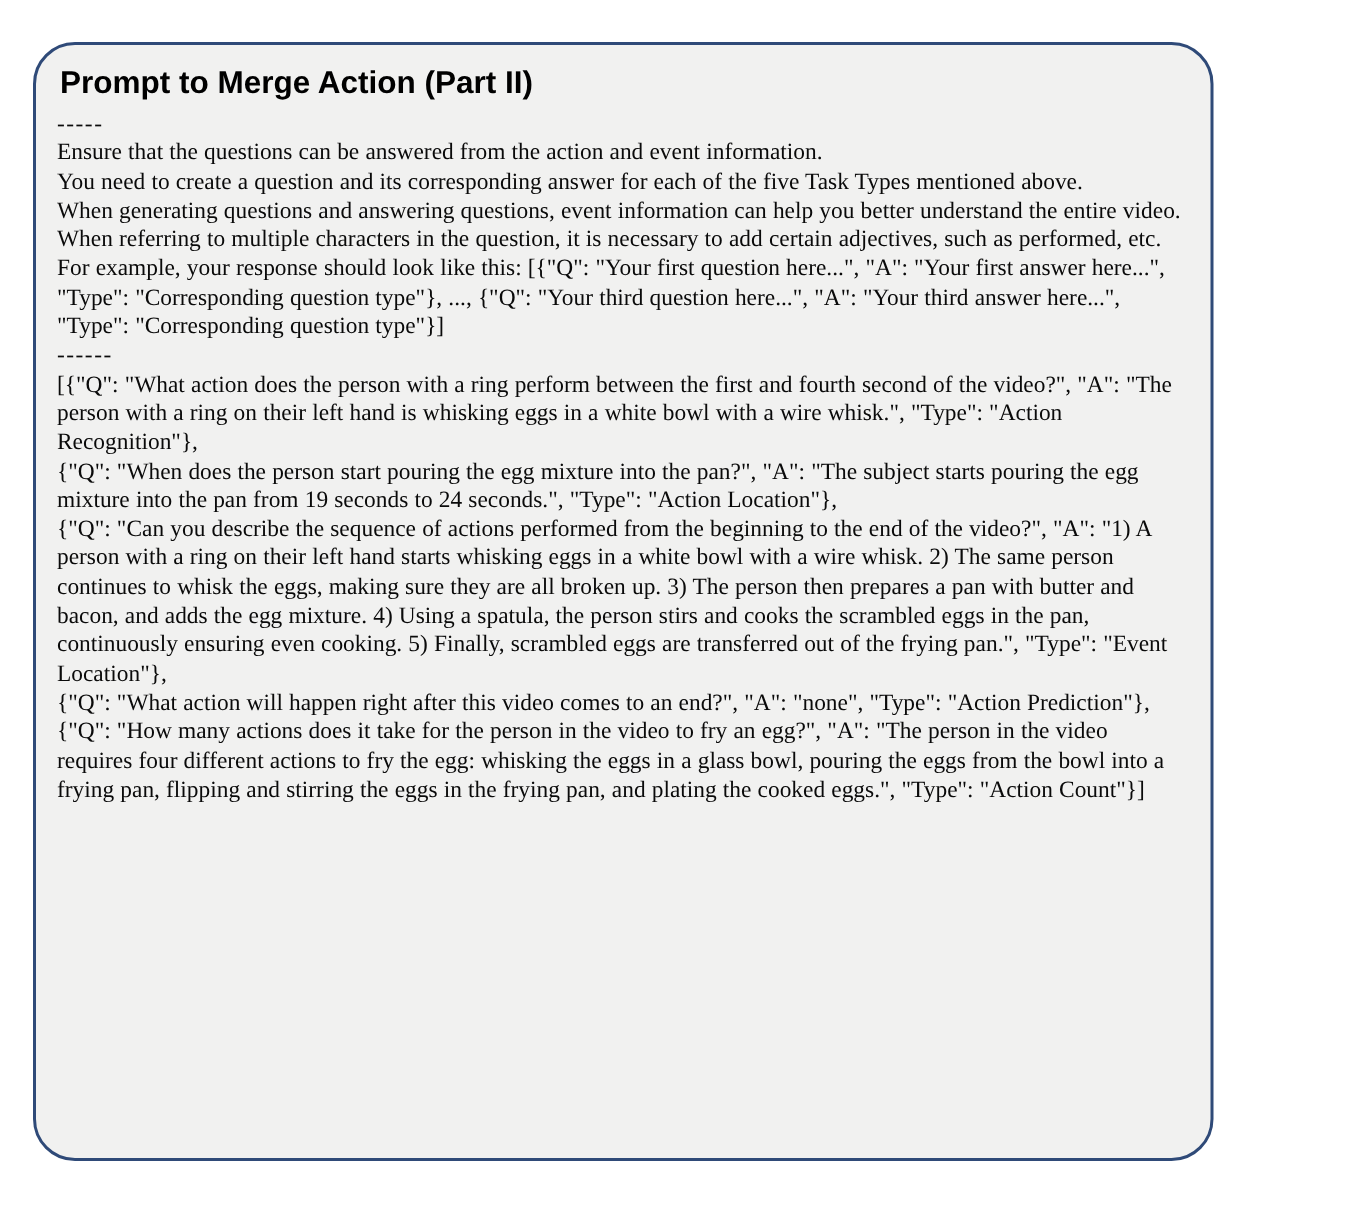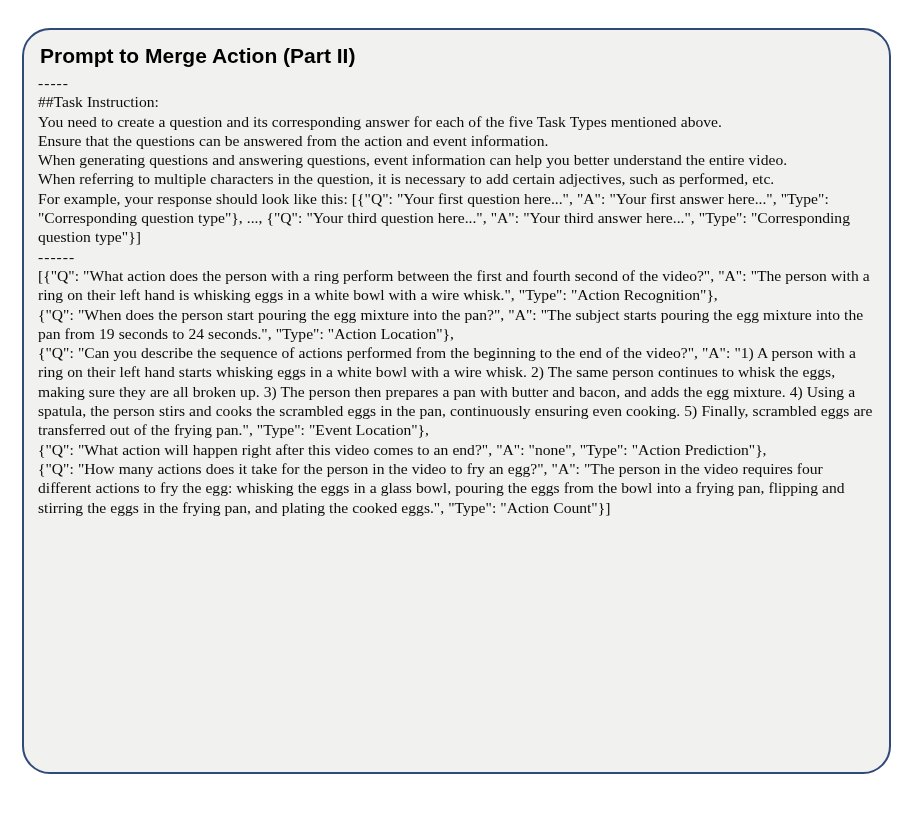--- a/index.html
+++ b/index.html
@@ -15,21 +15,21 @@
     width: 914px;
     height: 814px;
     background: #ffffff;
     font-family: "Liberation Serif", serif;
     color: #000000;
   }
   .prompt-box {
     position: absolute;
     left: 22px;
     top: 28px;
-    width: 869px;
+    width: 787px;
     height: 746px;
     box-sizing: border-box;
     background: #f1f1f0;
     border: 2px solid #2f4a78;
     border-radius: 28px;
     padding: 13px 16px 10px 14px;
     overflow: hidden;
   }
   .prompt-title {
     font-family: "Liberation Sans", sans-serif;
@@ -52,23 +52,22 @@
   }
 </style>
 </head>
 <body>
 
 <div class="page">
   <div class="prompt-box">
     <h1 class="prompt-title">Prompt to Merge Action (Part II)</h1>
     <div class="body-text">
       <p class="separator">-----</p>
-      <p>##Task Instruction:</p>
+      <p>Ensure that the questions can be answered from the action and event information.</p>
       <p>You need to create a question and its corresponding answer for each of the five Task Types mentioned above.</p>
-      <p>Ensure that the questions can be answered from the action and event information.</p>
       <p>When generating questions and answering questions, event information can help you better understand the entire video.</p>
       <p>When referring to multiple characters in the question, it is necessary to add certain adjectives, such as performed, etc.</p>
       <p>For example, your response should look like this: [{"Q": "Your first question here...", "A": "Your first answer here...", "Type": "Corresponding question type"}, ..., {"Q": "Your third question here...", "A": "Your third answer here...", "Type": "Corresponding question type"}]</p>
       <p class="separator">------</p>
       <p>[{"Q": "What action does the person with a ring perform between the first and fourth second of the video?", "A": "The person with a ring on their left hand is whisking eggs in a white bowl with a wire whisk.", "Type": "Action Recognition"},</p>
       <p>{"Q": "When does the person start pouring the egg mixture into the pan?", "A": "The subject starts pouring the egg mixture into the pan from 19 seconds to 24 seconds.", "Type": "Action Location"},</p>
       <p>{"Q": "Can you describe the sequence of actions performed from the beginning to the end of the video?", "A": "1) A person with a ring on their left hand starts whisking eggs in a white bowl with a wire whisk. 2) The same person continues to whisk the eggs, making sure they are all broken up. 3) The person then prepares a pan with butter and bacon, and adds the egg mixture. 4) Using a spatula, the person stirs and cooks the scrambled eggs in the pan, continuously ensuring even cooking. 5) Finally, scrambled eggs are transferred out of the frying pan.", "Type": "Event Location"},</p>
       <p>{"Q": "What action will happen right after this video comes to an end?", "A": "none", "Type": "Action Prediction"},</p>
       <p>{"Q": "How many actions does it take for the person in the video to fry an egg?", "A": "The person in the video requires four different actions to fry the egg:  whisking the eggs in a glass bowl, pouring the eggs from the bowl into a frying pan, flipping and stirring the eggs in the frying pan, and plating the cooked eggs.", "Type": "Action Count"}]</p>
     </div>

